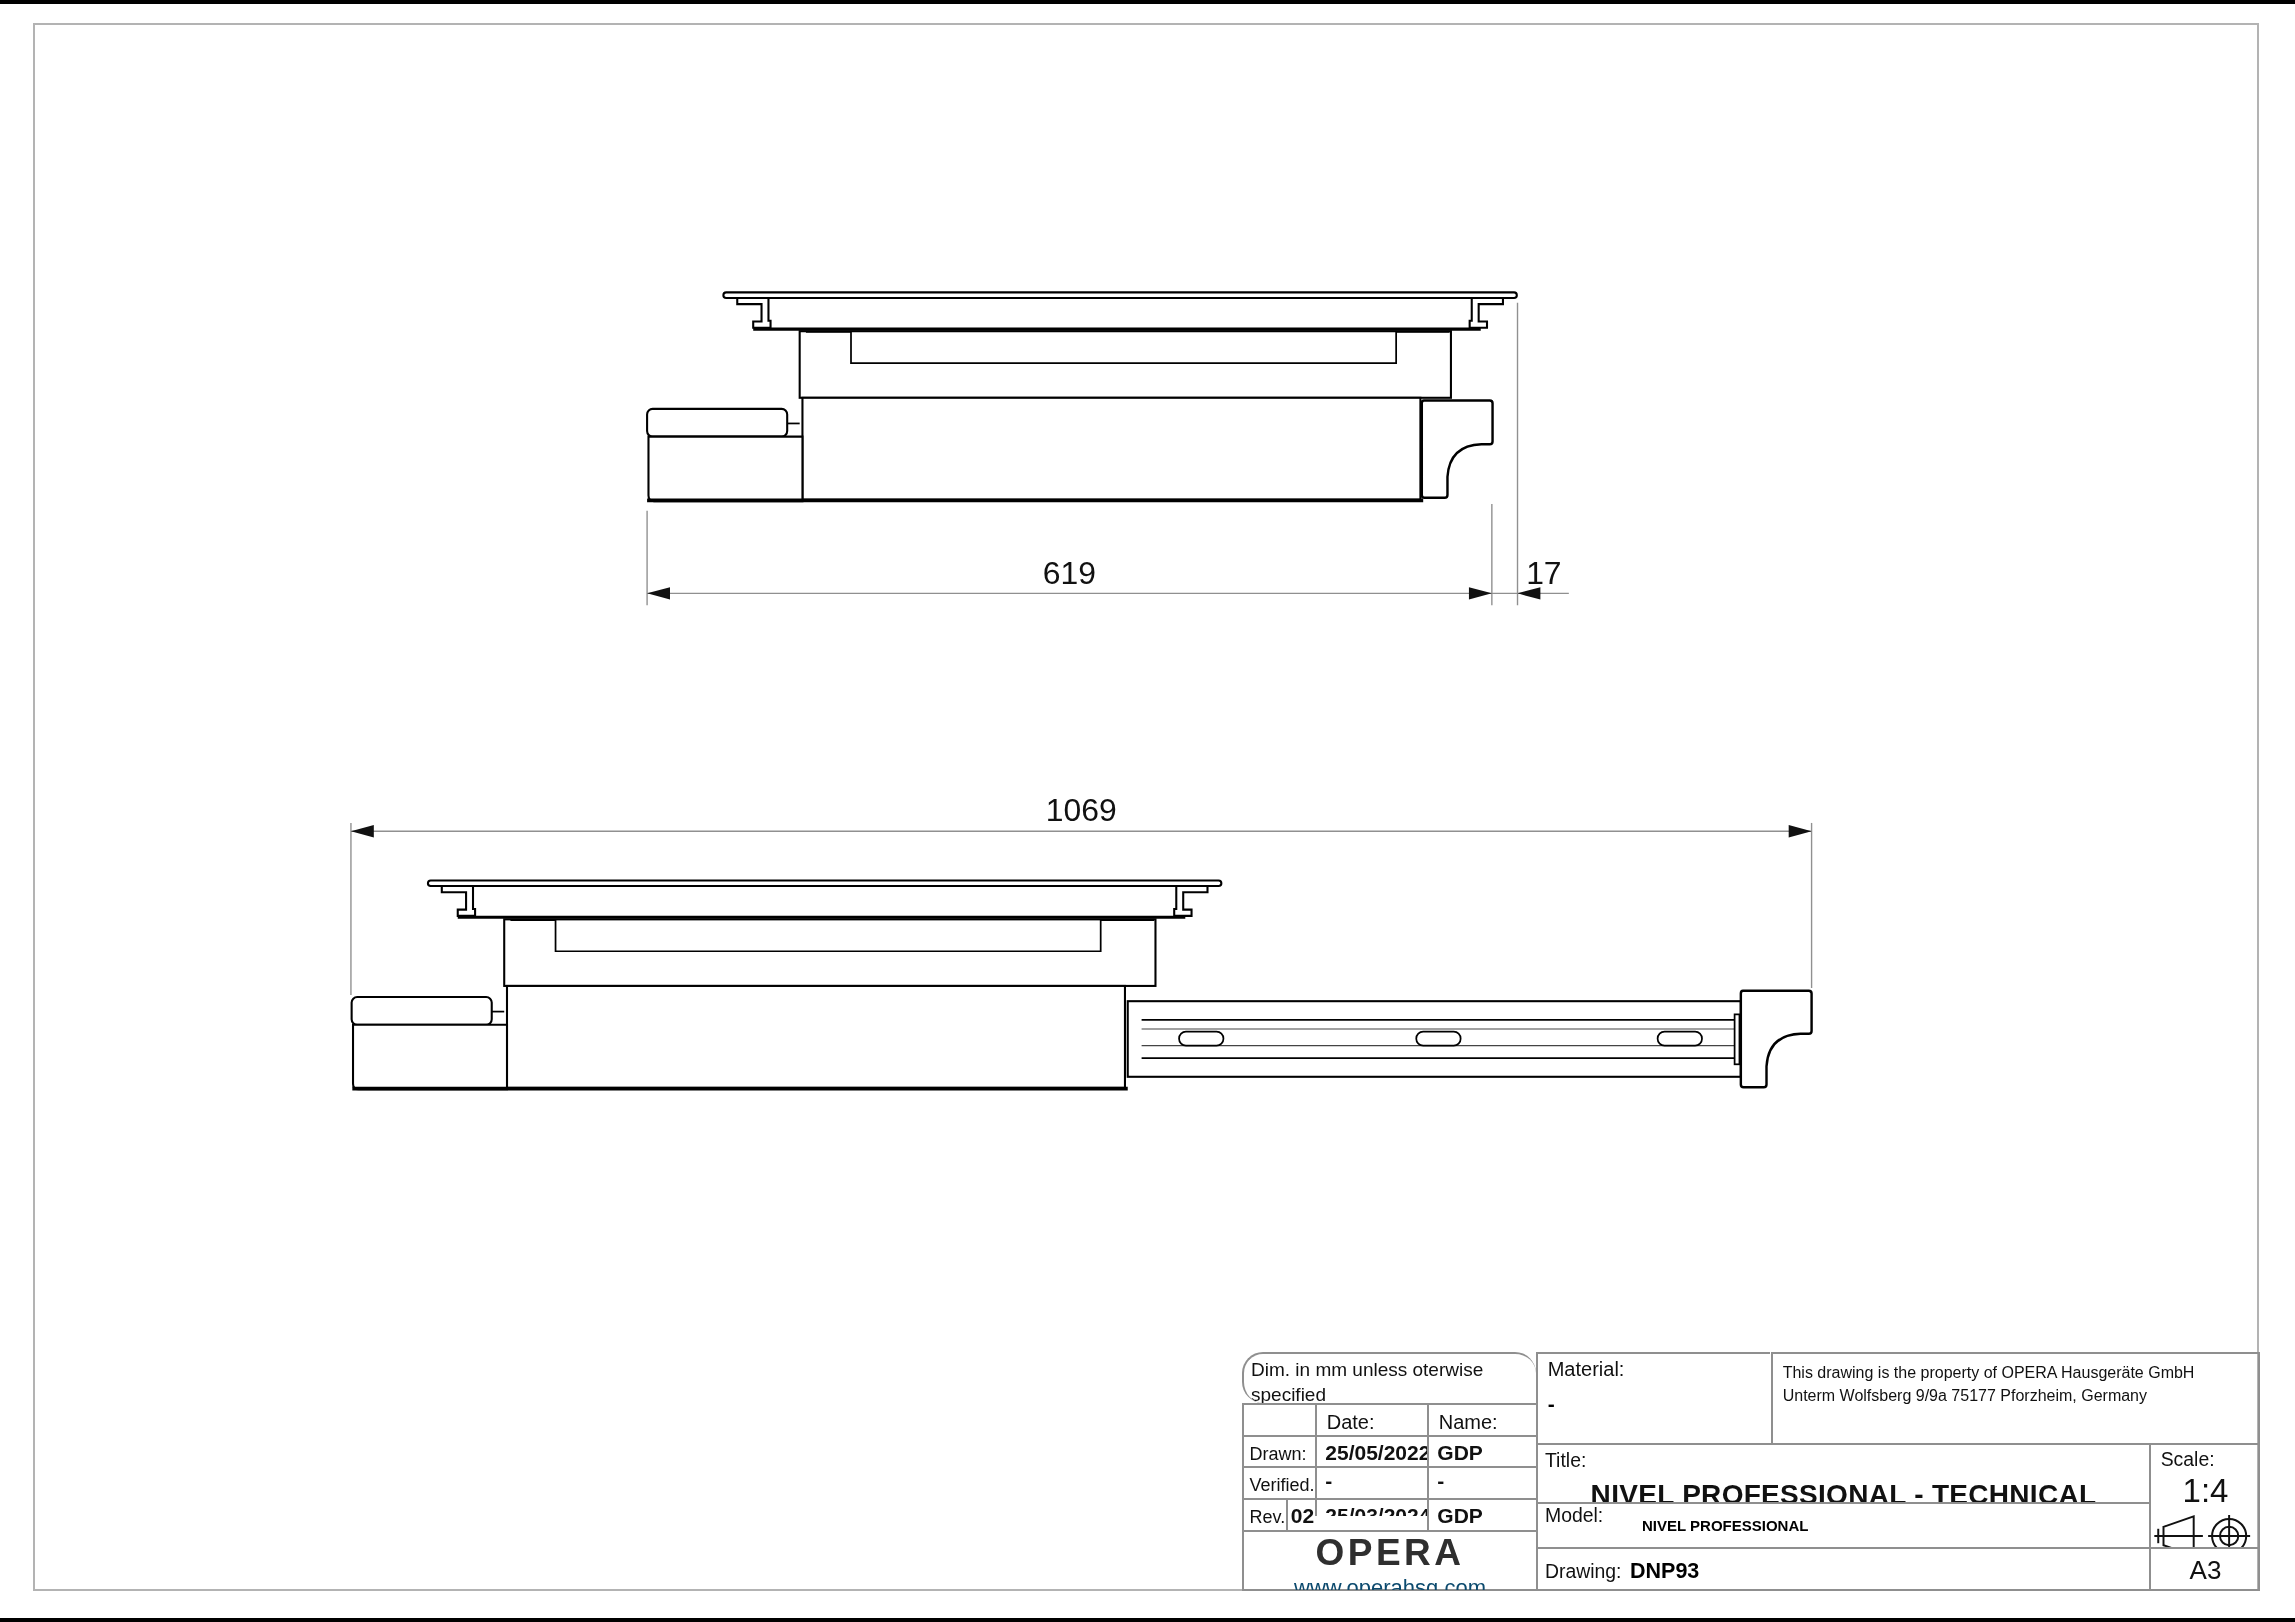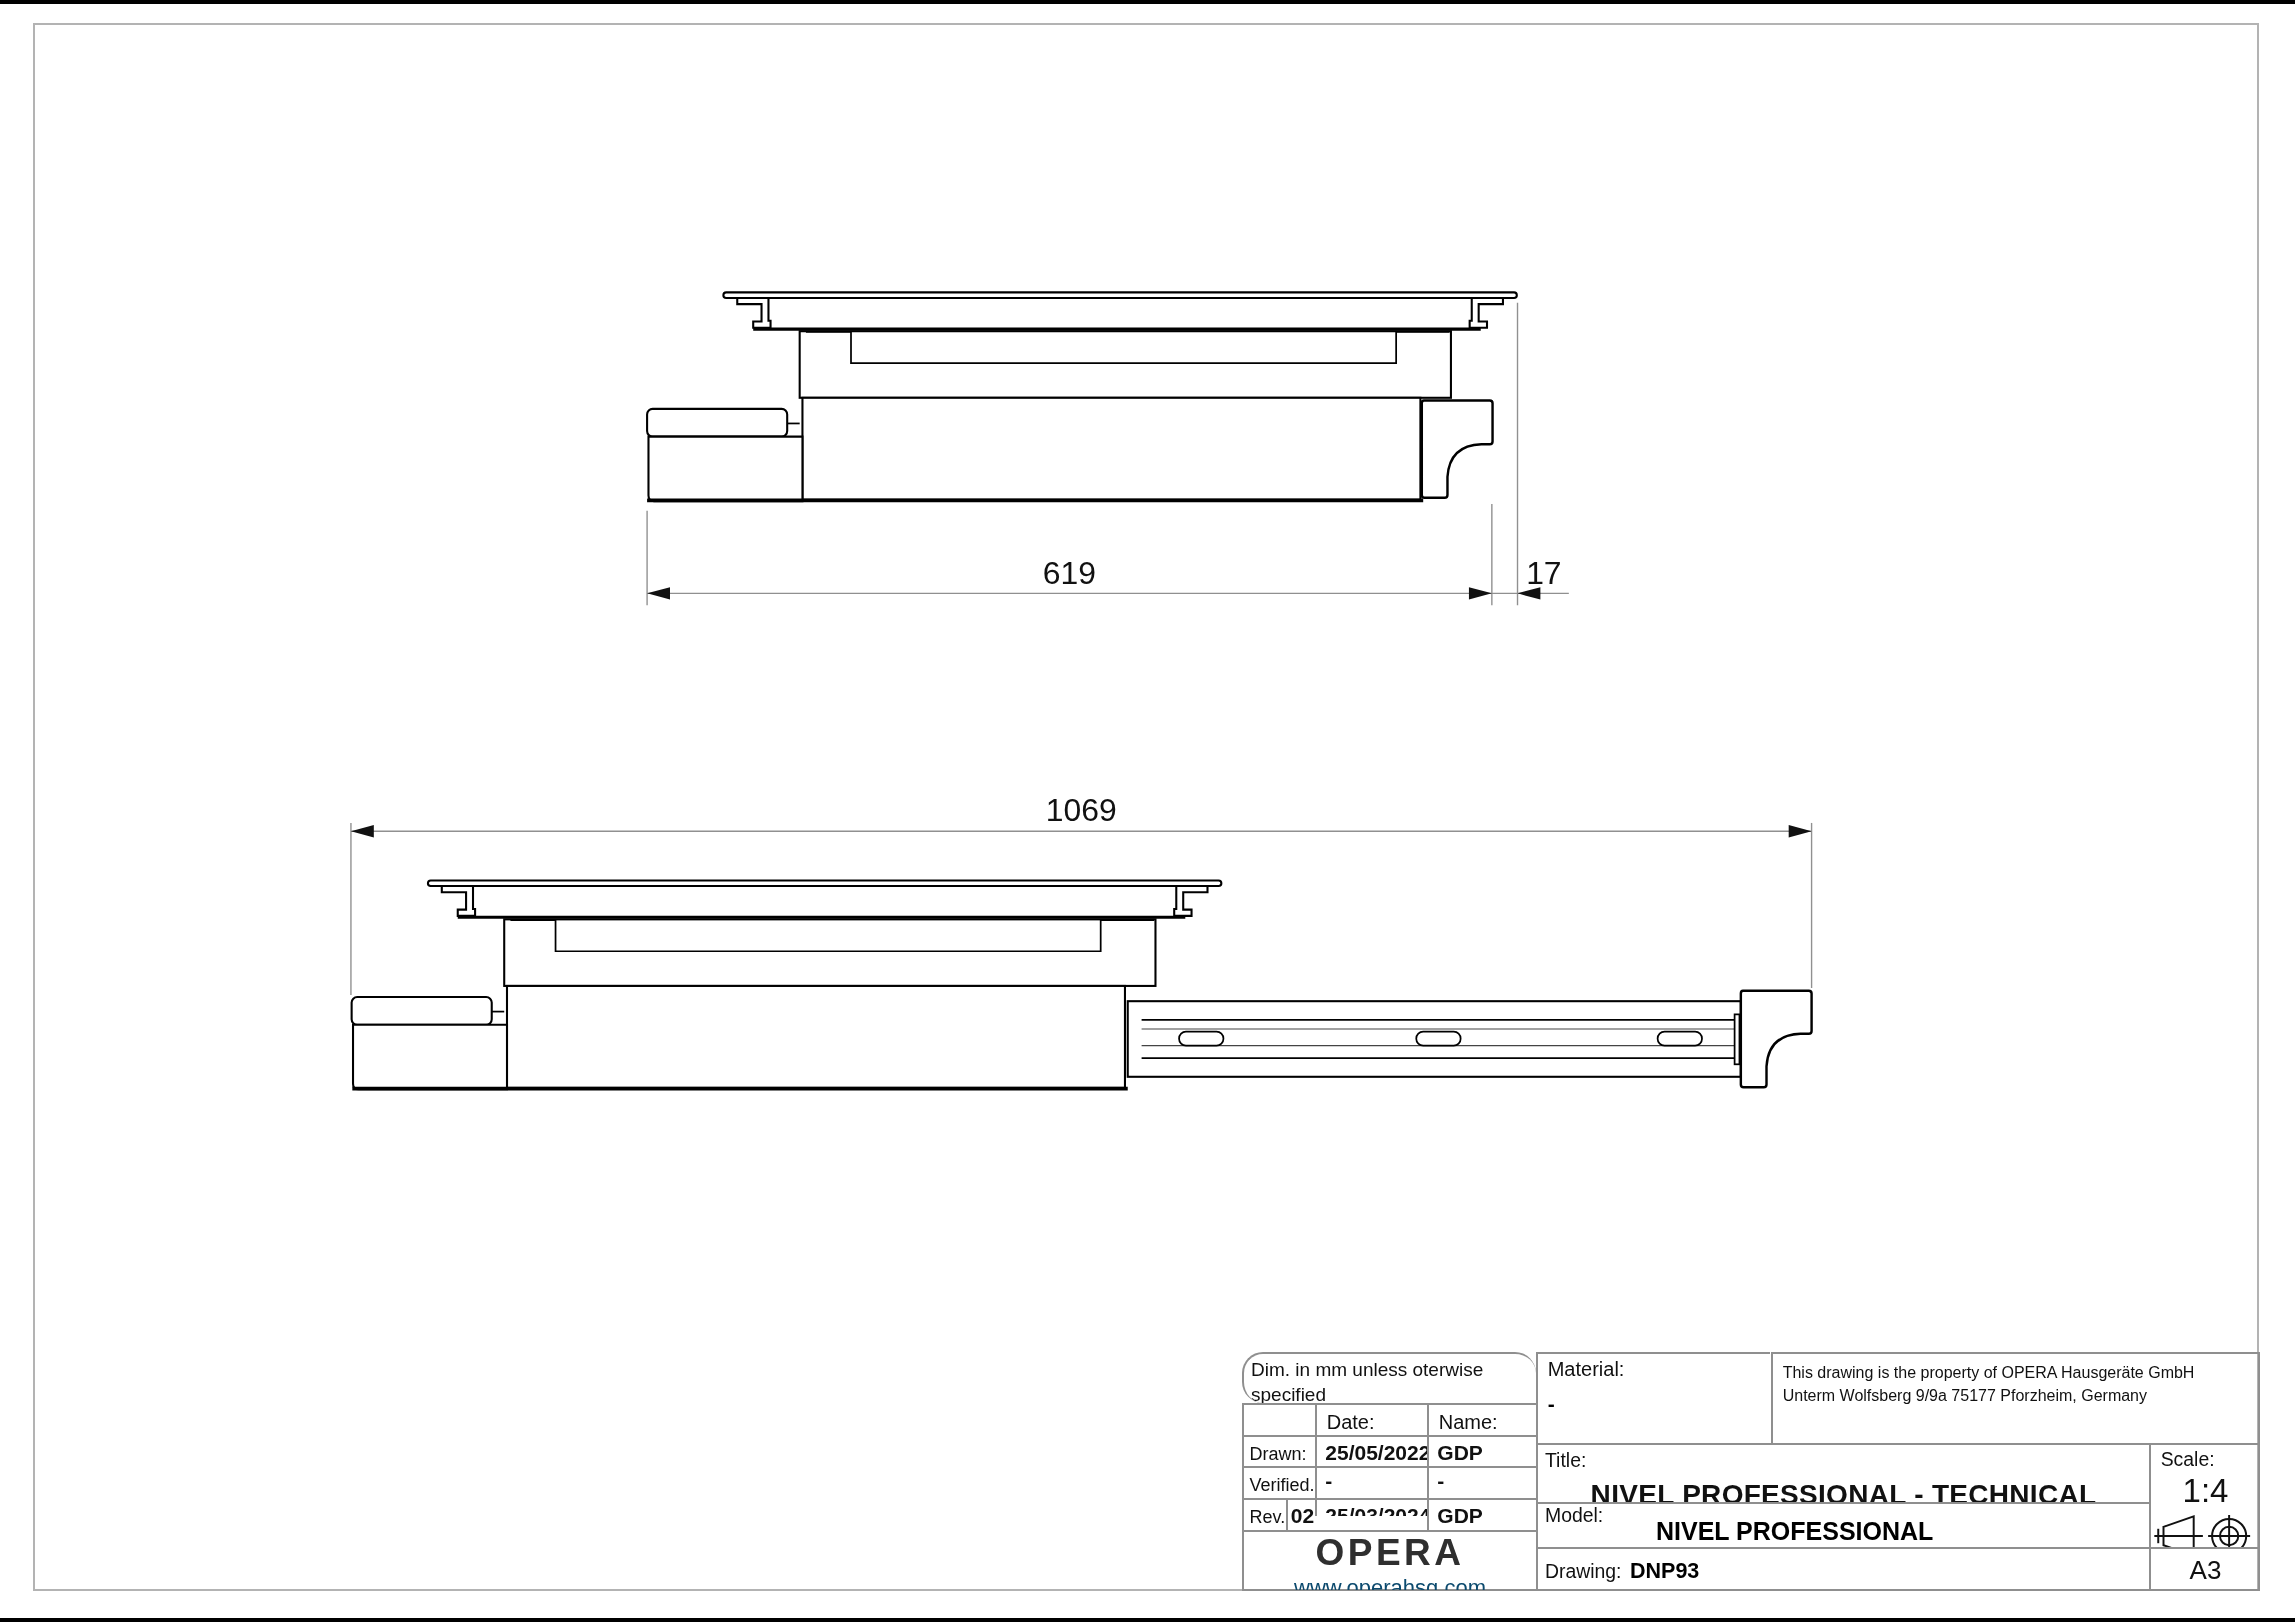--- a/index.html
+++ b/index.html
@@ -178,21 +178,21 @@
           <circle cx="116" cy="35" r="26"></circle>
           <circle cx="116" cy="35" r="14"></circle>
           <line x1="116" y1="3" x2="116" y2="67"></line>
           <line x1="84" y1="35" x2="148" y2="35"></line>
         </g>
       </svg>
     </div>
 
     <div class="cell" style="left:294px;top:150px;width:613px;height:45px;">
       <span class="lbl" style="position:absolute;left:7px;top:0;">Model:</span>
-      <span class="val" style="position:absolute;left:104px;top:12.5px;font-size:25px;margin-left:14px;">NIVEL PROFESSIONAL</span>
+      <span class="val" style="position:absolute;left:104px;top:12.5px;font-size:15px;">NIVEL PROFESSIONAL</span>
     </div>
 
     <div class="cell" style="left:294px;top:195px;width:613px;height:44px;">
       <span class="lbl" style="position:absolute;left:7px;top:11px;">Drawing:</span>
       <span class="val" style="position:absolute;left:92px;top:9.7px;font-size:21.5px;">DNP93</span>
     </div>
 
     <div class="cell" id="cell-a3" style="left:907px;top:195px;width:111px;height:44px;">
       <span>A3</span>
     </div>

